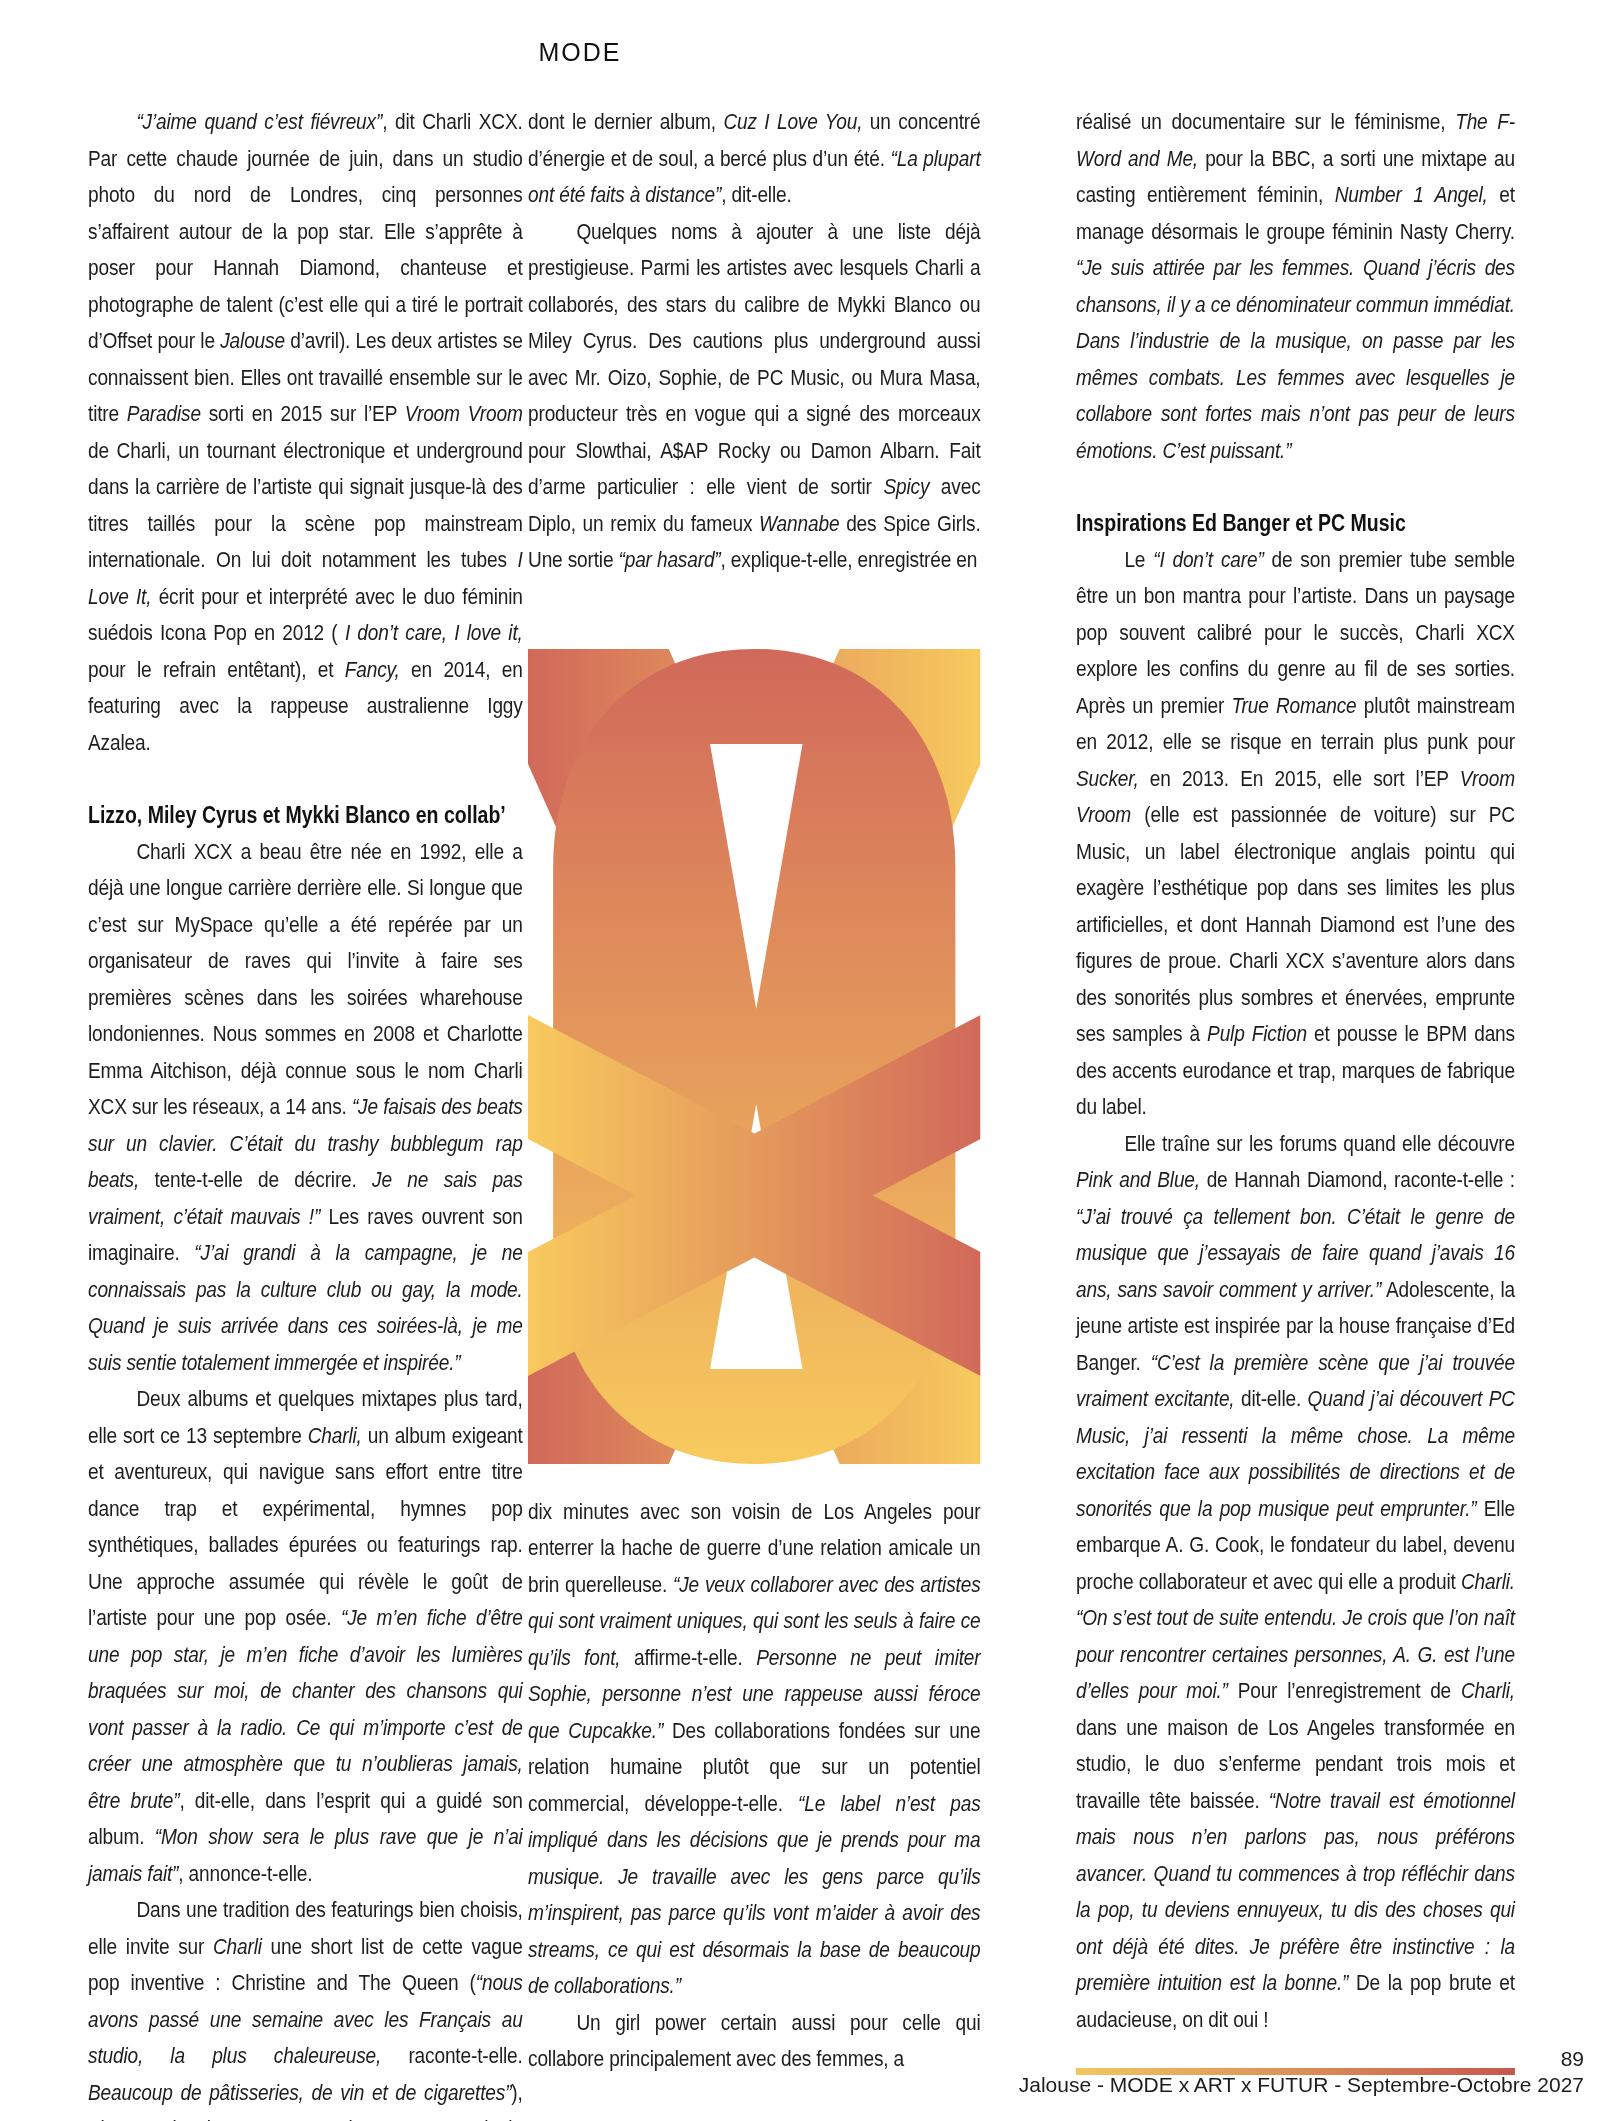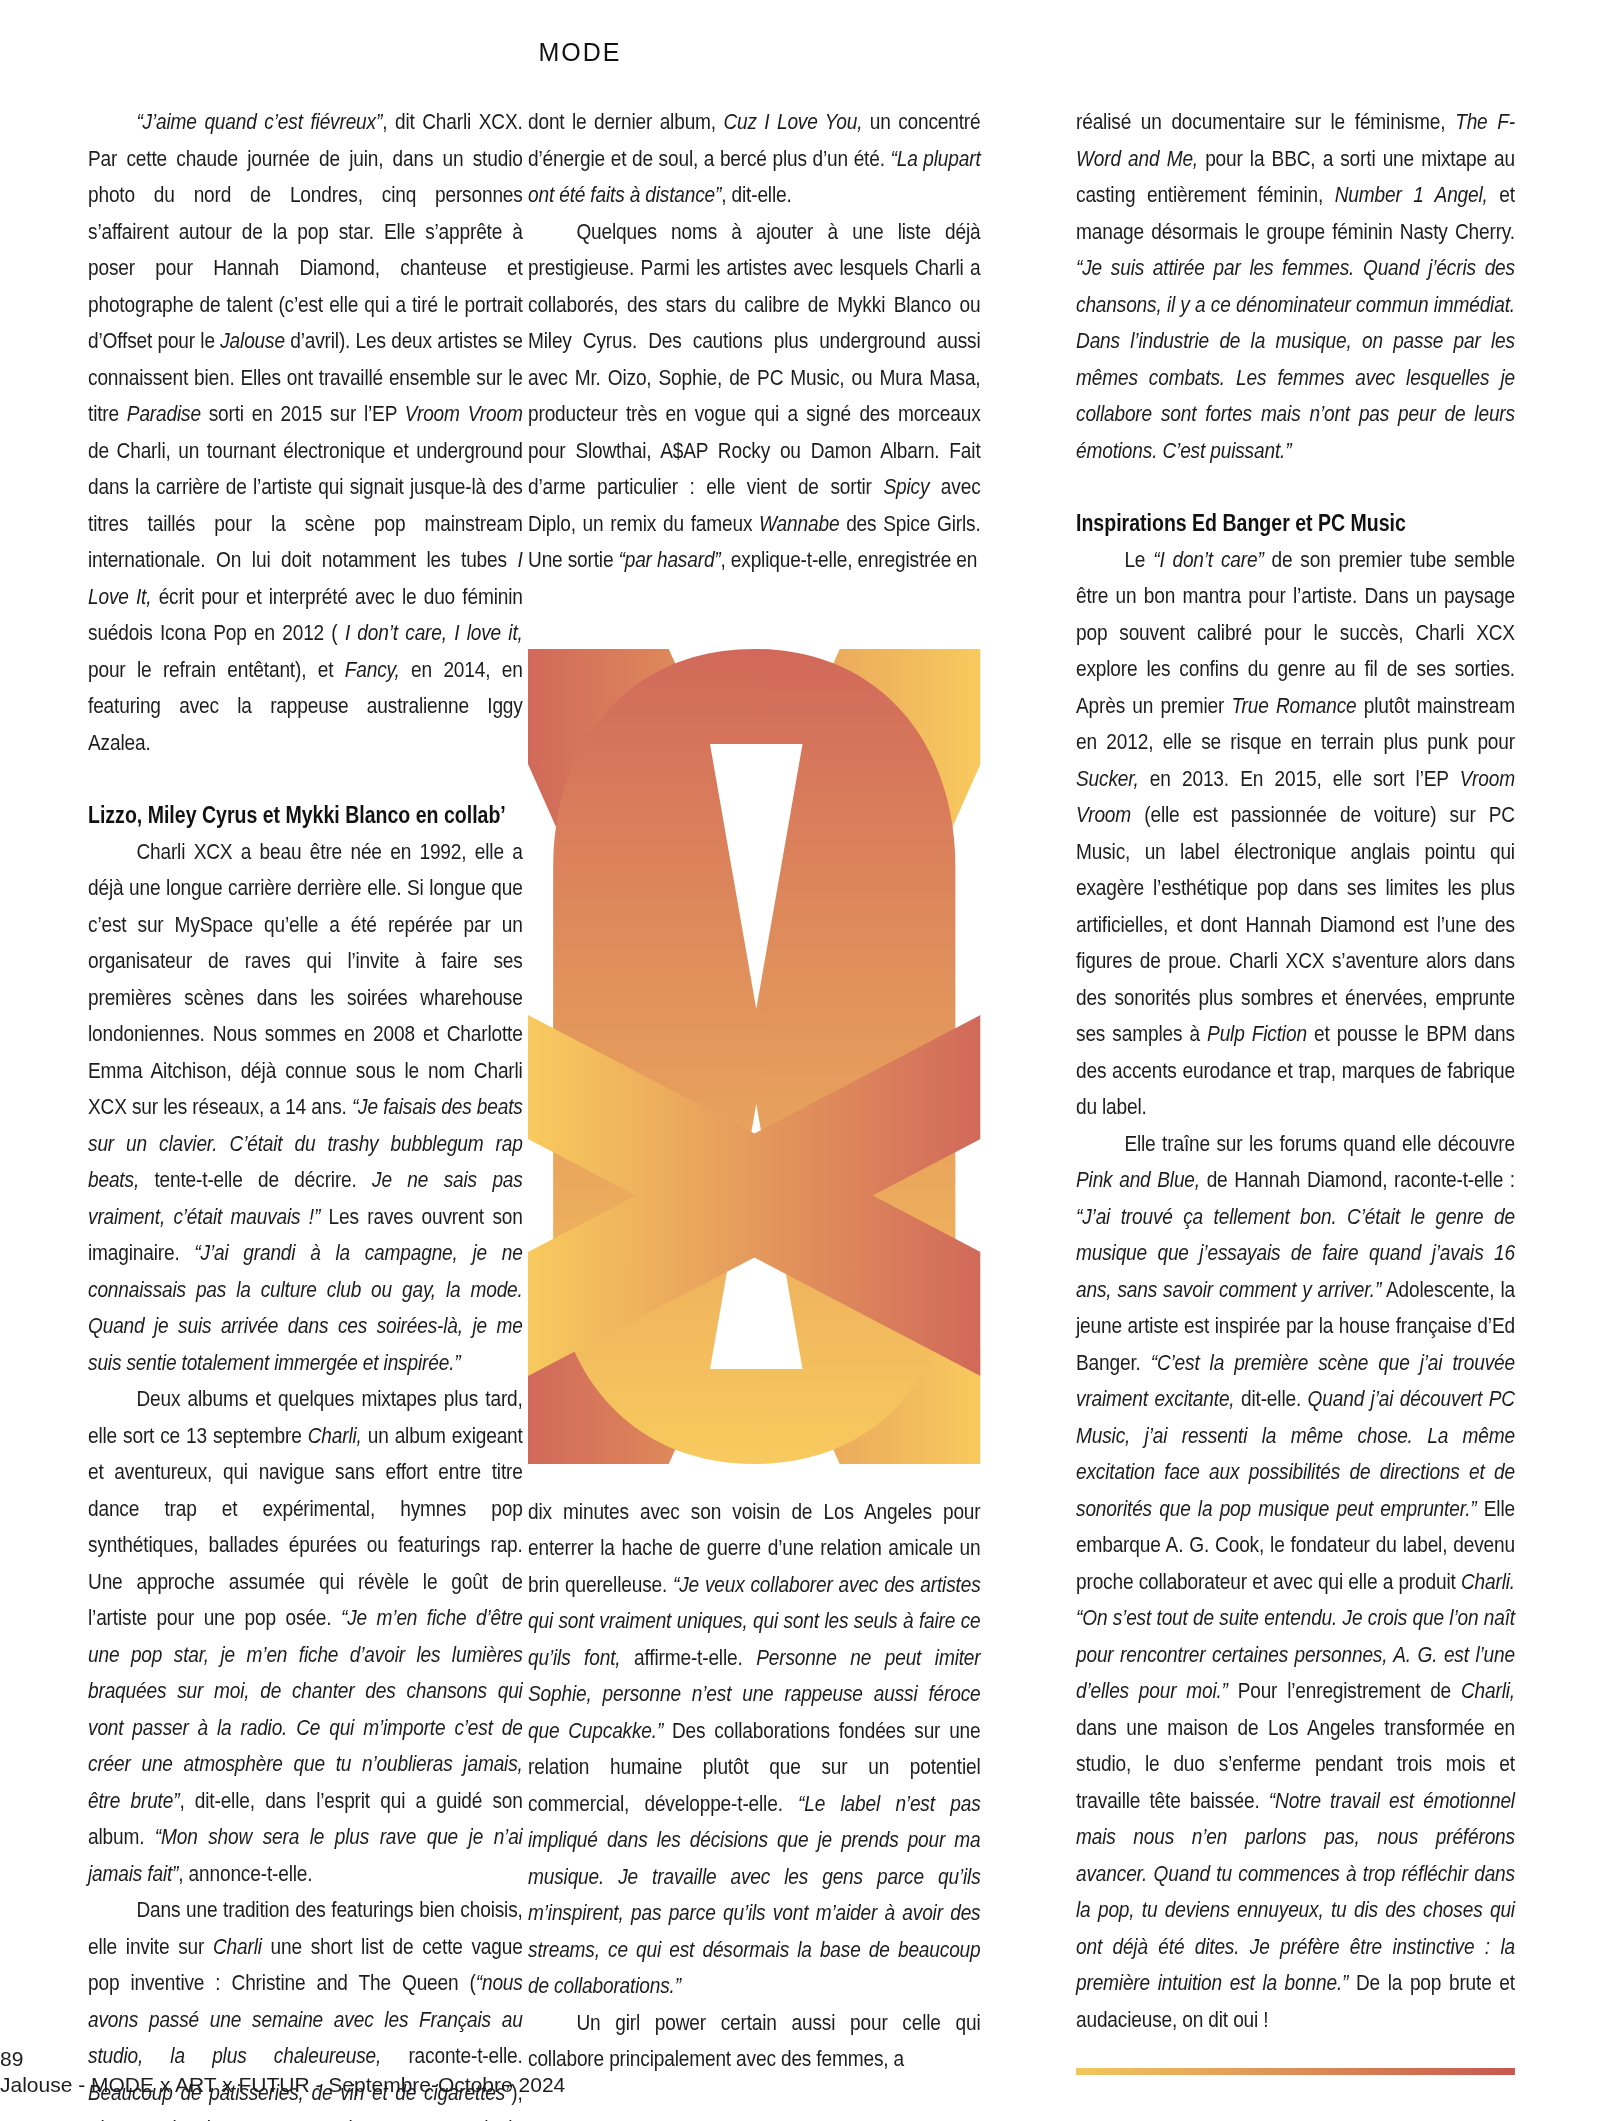--- a/index.html
+++ b/index.html
@@ -49,23 +49,24 @@
     height:815px;
   }
   .glyph-block svg{display:block;width:100%;height:100%;}
   .footer-rule{
     margin-top:30px;
     height:7px;
     width:100%;
   }
   .page-footer{
     position:absolute;top:2046px;left:0;width:1560px;
-    text-align:left;
+    text-align:right;
     font-size:21px;line-height:26px;
     color:#1d1d1f;
+    padding-left:24px;
   }
 </style>
 </head>
 <body>
 
 <div class="section-header">MODE</div>
 
 <div class="column col-1">
   <div class="col-inner">
       <p class="para indent"><span class="it">“J’aime quand c’est fiévreux”</span><span>, dit Charli XCX. Par cette chaude journée de juin, dans un studio photo du nord de Londres, cinq personnes s’affairent autour de la pop star. Elle s’apprête à poser pour Hannah Diamond, chanteuse et photographe de talent (c’est elle qui a tiré le portrait d’Offset pour le </span><span class="it">Jalouse</span><span> d’avril). Les deux artistes se connaissent bien. Elles ont travaillé ensemble sur le titre </span><span class="it">Paradise</span><span> sorti en 2015 sur l’EP </span><span class="it">Vroom Vroom</span><span> de Charli, un tournant électronique et underground dans la carrière de l’artiste qui signait jusque-là des titres taillés pour la scène pop mainstream internationale. On lui doit notamment les tubes </span><span class="it">I Love It,</span><span> écrit pour et interprété avec le duo féminin suédois Icona Pop en 2012 ( </span><span class="it">I don’t care, I love it,</span><span> pour le refrain entêtant), et </span><span class="it">Fancy,</span><span> en 2014, en featuring avec la rappeuse australienne Iggy Azalea.</span></p>
@@ -113,14 +114,14 @@
       <p class="para"><span>réalisé un documentaire sur le féminisme, </span><span class="it">The F-Word and Me,</span><span> pour la BBC, a sorti une mixtape au casting entièrement féminin, </span><span class="it">Number 1 Angel,</span><span> et manage désormais le groupe féminin Nasty Cherry. </span><span class="it">“Je suis attirée par les femmes. Quand j’écris des chansons, il y a ce dénominateur commun immédiat. Dans l’industrie de la musique, on passe par les mêmes combats. Les femmes avec lesquelles je collabore sont fortes mais n’ont pas peur de leurs émotions. C’est puissant.”</span></p>
       <div class="subhead">Inspirations Ed Banger et PC Music</div>
       <p class="para indent"><span>Le </span><span class="it">“I don’t care”</span><span> de son premier tube semble être un bon mantra pour l’artiste. Dans un paysage pop souvent calibré pour le succès, Charli XCX explore les confins du genre au fil de ses sorties. Après un premier </span><span class="it">True Romance</span><span> plutôt mainstream en 2012, elle se risque en terrain plus punk pour </span><span class="it">Sucker,</span><span> en 2013. En 2015, elle sort l’EP </span><span class="it">Vroom Vroom</span><span> (elle est passionnée de voiture) sur PC Music, un label électronique anglais pointu qui exagère l’esthétique pop dans ses limites les plus artificielles, et dont Hannah Diamond est l’une des figures de proue. Charli XCX s’aventure alors dans des sonorités plus sombres et énervées, emprunte ses samples à </span><span class="it">Pulp Fiction</span><span> et pousse le BPM dans des accents eurodance et trap, marques de fabrique du label.</span></p>
       <p class="para indent"><span>Elle traîne sur les forums quand elle découvre </span><span class="it">Pink and Blue,</span><span> de Hannah Diamond, raconte-t-elle : </span><span class="it">“J’ai trouvé ça tellement bon. C’était le genre de musique que j’essayais de faire quand j’avais 16 ans, sans savoir comment y arriver.”</span><span> Adolescente, la jeune artiste est inspirée par la house française d’Ed Banger. </span><span class="it">“C’est la première scène que j’ai trouvée vraiment excitante,</span><span> dit-elle. </span><span class="it">Quand j’ai découvert PC Music, j’ai ressenti la même chose. La même excitation face aux possibilités de directions et de sonorités que la pop musique peut emprunter.”</span><span> Elle embarque A. G. Cook, le fondateur du label, devenu proche collaborateur et avec qui elle a produit </span><span class="it">Charli.</span><span> </span><span class="it">“On s’est tout de suite entendu. Je crois que l’on naît pour rencontrer certaines personnes, A. G. est l’une d’elles pour moi.”</span><span> Pour l’enregistrement de </span><span class="it">Charli,</span><span> dans une maison de Los Angeles transformée en studio, le duo s’enferme pendant trois mois et travaille tête baissée. </span><span class="it">“Notre travail est émotionnel mais nous n’en parlons pas, nous préférons avancer. Quand tu commences à trop réfléchir dans la pop, tu deviens ennuyeux, tu dis des choses qui ont déjà été dites. Je préfère être instinctive : la première intuition est la bonne.”</span><span> De la pop brute et audacieuse, on dit oui !</span></p>
       <div class="footer-rule" style="background: linear-gradient(90deg, rgb(242, 199, 95), rgb(198, 87, 79));"></div>
     </div>
 </div>
 
 <div class="page-footer">
   <div>89</div>
-  <div>Jalouse - MODE x ART x FUTUR - Septembre-Octobre 2024</div>
+  <div>Jalouse - MODE x ART x FUTUR - Septembre-Octobre 2027</div>
 </div>
 
 </body></html>

